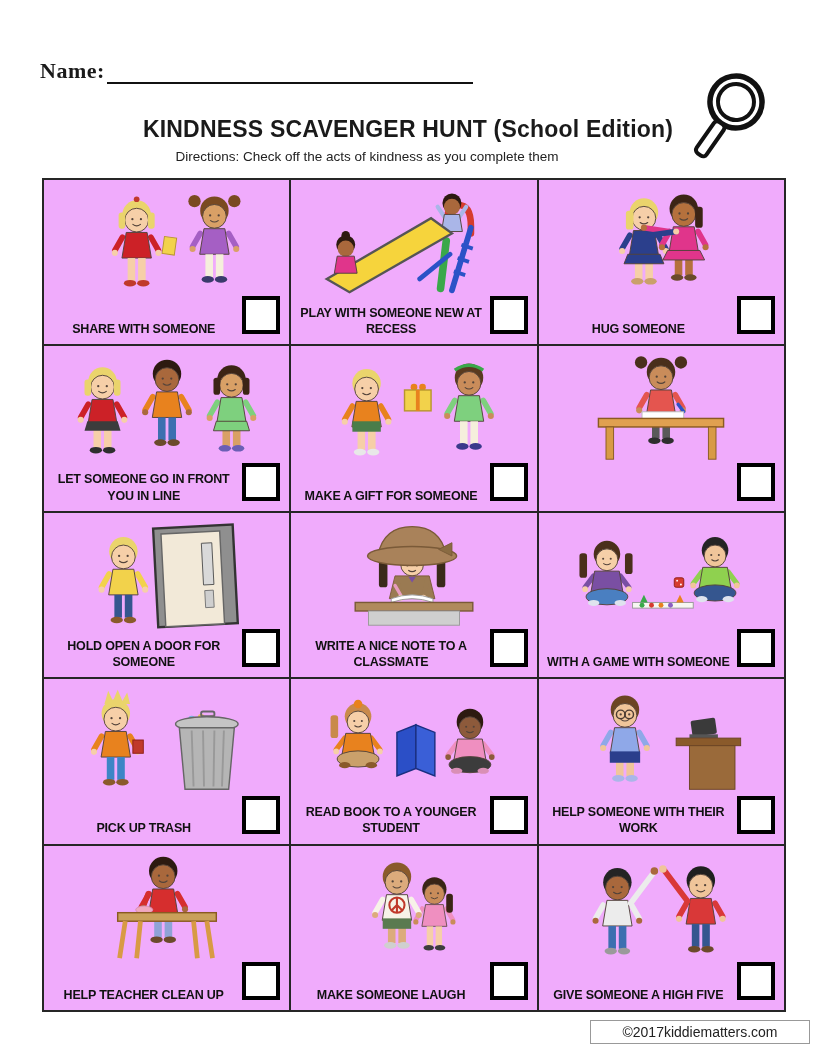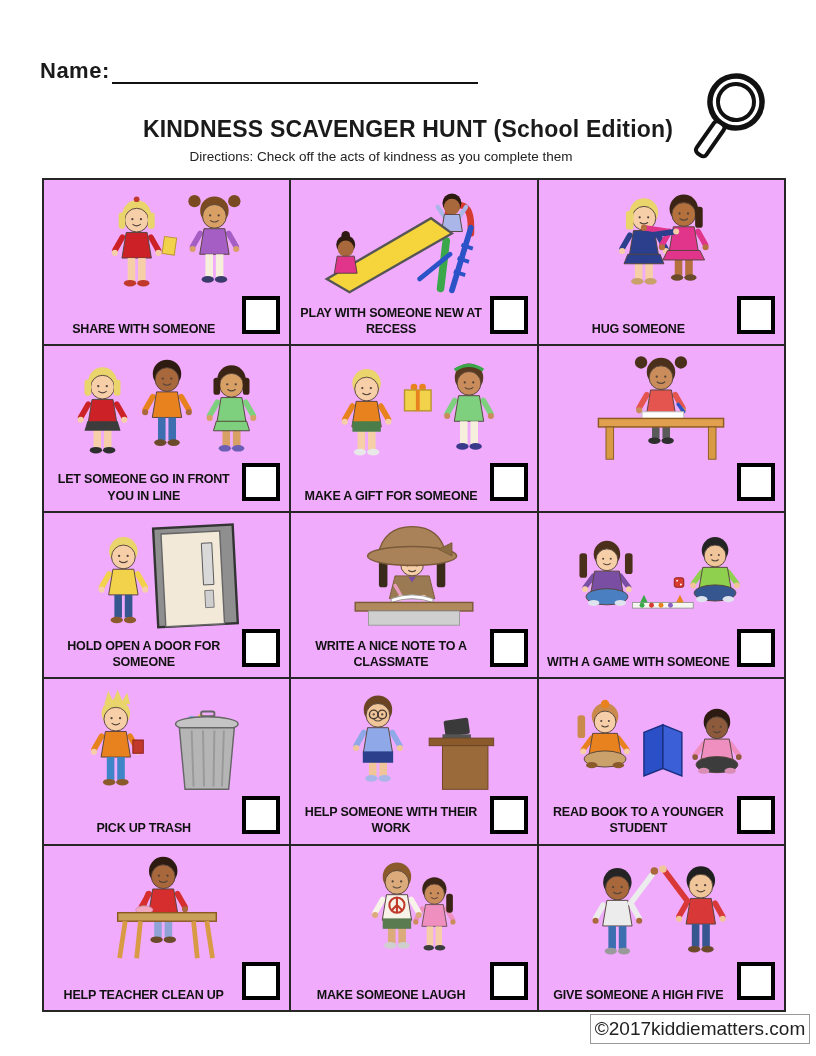--- a/index.html
+++ b/index.html
@@ -1,42 +1,42 @@
 <!DOCTYPE html>
 <html><head>
 <meta charset="utf-8">
 <style>
   html,body{margin:0;padding:0;}
   body{
     width:816px;height:1056px;position:relative;background:#ffffff;
     font-family:"Liberation Sans", sans-serif;color:#1a1a1a;overflow:hidden;
   }
   .name-row{position:absolute;left:40px;top:58px;display:flex;align-items:flex-end;}
-  .name-label{font-family:Liberation Sans, sans-serif;font-weight:bold;font-size:22px;letter-spacing:.5px;}
+  .name-label{font-family:Liberation Serif, serif;font-weight:bold;font-size:22px;letter-spacing:.5px;}
   .name-line{display:inline-block;width:366px;height:24px;border-bottom:2.5px solid #111;margin-left:2px;}
   .title{position:absolute;top:116px;left:0;width:816px;text-align:center;
     font-size:23px;font-weight:bold;letter-spacing:.2px;}
-  .directions{position:absolute;top:149px;left:0;width:734px;text-align:center;font-size:13.5px;color:#222;padding-left:14px;}
+  .directions{position:absolute;top:149px;left:0;width:734px;text-align:center;font-size:13.5px;color:#222;}
   .magnifier{position:absolute;right:36px;top:70px;}
   .grid{
     position:absolute;left:42px;top:178px;width:744px;height:834px;
     display:grid;grid-template-columns:repeat(3,1fr);grid-template-rows:repeat(5,1fr);
     background:#262626;gap:2px;padding:2px;box-sizing:border-box;
   }
   .cell{background:#f0abfc;position:relative;}
   .illus-wrap{position:absolute;top:2px;left:0;right:0;bottom:44px;display:flex;align-items:center;justify-content:center;}
   .illus-wrap svg{max-height:100%;max-width:96%;}
   .task-label{
     position:absolute;left:4px;right:50px;bottom:7px;text-align:center;
     font-size:12.5px;font-weight:bold;line-height:1.3;letter-spacing:-.2px;color:#111;
   }
   .checkbox{position:absolute;right:9px;bottom:10px;width:30px;height:30px;border:4px solid #000;background:#fff;}
   .footer-credit{
     position:absolute;right:6px;bottom:12px;width:218px;border:1px solid #999;
-    text-align:center;font-size:19px;color:#222;padding:3px 0;background:#fff;
+    text-align:center;font-size:14px;color:#222;padding:3px 0;background:#fff;
   }
 </style>
 </head>
 <body>
 
 <svg width="0" height="0" style="position:absolute" aria-hidden="true">
   <defs>
     <g id="kid">
       <circle cx="30" cy="18" r="15" fill="var(--hair,#6b4423)"></circle>
       <circle cx="30" cy="24" r="12.5" fill="var(--skin,#f6cfa8)" stroke="#53433a" stroke-width="1"></circle>
@@ -280,55 +280,55 @@
         <path d="M136 48 L138 107 M148 48 L149 107 M160 48 L159 107 M170 48 L168 107" stroke="#999" stroke-width="2"></path>
       </svg>
     </div>
     <div class="task-label">PICK UP TRASH</div>
     <div class="checkbox"></div>
   </div>
 
   <div class="cell">
     <div class="illus-wrap">
       <svg viewBox="0 0 220 116" width="210" height="110">
+        <use href="#kid-sit" transform="translate(16,18)" style="--hair:#c98a4b;--skin:#f6cfa8;--shirt:#e8821e;--pants:#caa06b;--shoe:#8a5a2b"></use>
+        <circle cx="51" cy="20" r="4.5" fill="#e8821e"></circle>
+        <rect x="22" y="32" width="8" height="24" rx="3" fill="#c98a4b"></rect>
+        <use href="#kid-sit" transform="translate(134,24)" style="--hair:#2d1a10;--skin:#8d5a3b;--shirt:#ef8fc0;--pants:#3c3c3c;--shoe:#d98fb5"></use>
+        <polygon points="92,50 112,42 112,88 92,96" fill="#2b4fc7" stroke="#1a2f80" stroke-width="1.5"></polygon>
+        <polygon points="112,42 132,50 132,96 112,88" fill="#3a5fd7" stroke="#1a2f80" stroke-width="1.5"></polygon>
+      </svg>
+    </div>
+    <div class="task-label">READ BOOK TO A YOUNGER STUDENT</div>
+    <div class="checkbox"></div>
+  </div>
+
+  <div class="cell">
+    <div class="illus-wrap">
+      <svg viewBox="0 0 220 116" width="210" height="110">
         <use href="#kid" transform="translate(42,8)" style="--hair:#6b4423;--skin:#f0c59a;--shirt:#8fa8e8;--pants:#f0c59a;--shoe:#aab6e8"></use>
         <circle cx="67.5" cy="31" r="4.5" fill="none" stroke="#4a3b32" stroke-width="1.5"></circle>
         <circle cx="76.5" cy="31" r="4.5" fill="none" stroke="#4a3b32" stroke-width="1.5"></circle>
         <path d="M72 31 L72.5 31" stroke="#4a3b32" stroke-width="1.5"></path>
         <rect x="56" y="70" width="32" height="12" fill="#2b3f8c"></rect>
         <g transform="rotate(-8 155 44)">
             <rect x="142" y="36" width="26" height="17" rx="2" fill="#3a3a3a"></rect>
           </g>
         <rect x="140" y="52" width="30" height="4" fill="#555"></rect>
         <rect x="126" y="56" width="68" height="8" fill="#8a5a2b" stroke="#6b4423"></rect>
         <rect x="140" y="64" width="48" height="46" fill="#9a6a3a" stroke="#6b4423"></rect>
       </svg>
     </div>
     <div class="task-label">HELP SOMEONE WITH THEIR WORK</div>
     <div class="checkbox"></div>
   </div>
 
   <div class="cell">
     <div class="illus-wrap">
       <svg viewBox="0 0 220 116" width="210" height="110">
-        <use href="#kid-sit" transform="translate(16,18)" style="--hair:#c98a4b;--skin:#f6cfa8;--shirt:#e8821e;--pants:#caa06b;--shoe:#8a5a2b"></use>
-        <circle cx="51" cy="20" r="4.5" fill="#e8821e"></circle>
-        <rect x="22" y="32" width="8" height="24" rx="3" fill="#c98a4b"></rect>
-        <use href="#kid-sit" transform="translate(134,24)" style="--hair:#2d1a10;--skin:#8d5a3b;--shirt:#ef8fc0;--pants:#3c3c3c;--shoe:#d98fb5"></use>
-        <polygon points="92,50 112,42 112,88 92,96" fill="#2b4fc7" stroke="#1a2f80" stroke-width="1.5"></polygon>
-        <polygon points="112,42 132,50 132,96 112,88" fill="#3a5fd7" stroke="#1a2f80" stroke-width="1.5"></polygon>
-      </svg>
-    </div>
-    <div class="task-label">READ BOOK TO A YOUNGER STUDENT</div>
-    <div class="checkbox"></div>
-  </div>
-
-  <div class="cell">
-    <div class="illus-wrap">
-      <svg viewBox="0 0 220 116" width="210" height="110">
         <use href="#kid" transform="translate(76,2)" style="--hair:#2d1a10;--skin:#a9683c;--shirt:#d62e2e;--pants:#8fa3d6;--shoe:#6b4a2b"></use>
         <path d="M90 44 L85 58" stroke="#d62e2e" stroke-width="5.5" stroke-linecap="round"></path>
         <circle cx="85" cy="59" r="3.2" fill="#a9683c"></circle>
         <ellipse cx="86" cy="61" rx="9" ry="4" fill="#f0a8c0" stroke="#d98fb5"></ellipse>
         <rect x="58" y="64" width="104" height="9" fill="#c9a05a" stroke="#8a5a21" stroke-width="1.5"></rect>
         <path d="M66 73 L60 112 M82 73 L78 112 M152 73 L158 112 M138 73 L142 112" stroke="#d89a45" stroke-width="5"></path>
       </svg>
     </div>
     <div class="task-label">HELP TEACHER CLEAN UP</div>
     <div class="checkbox"></div>

